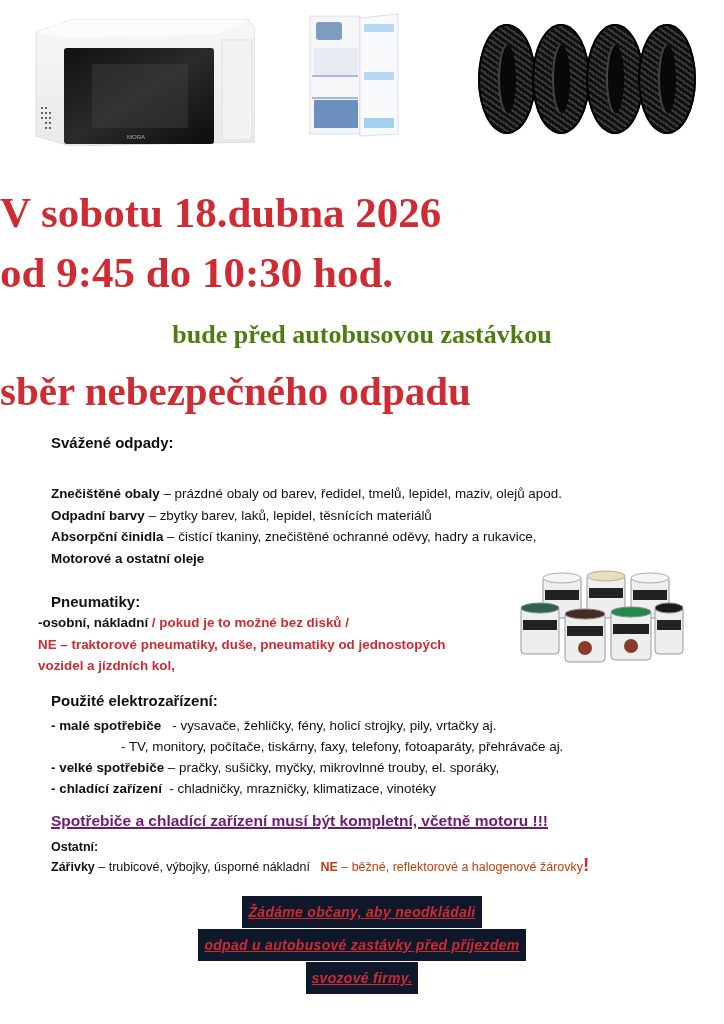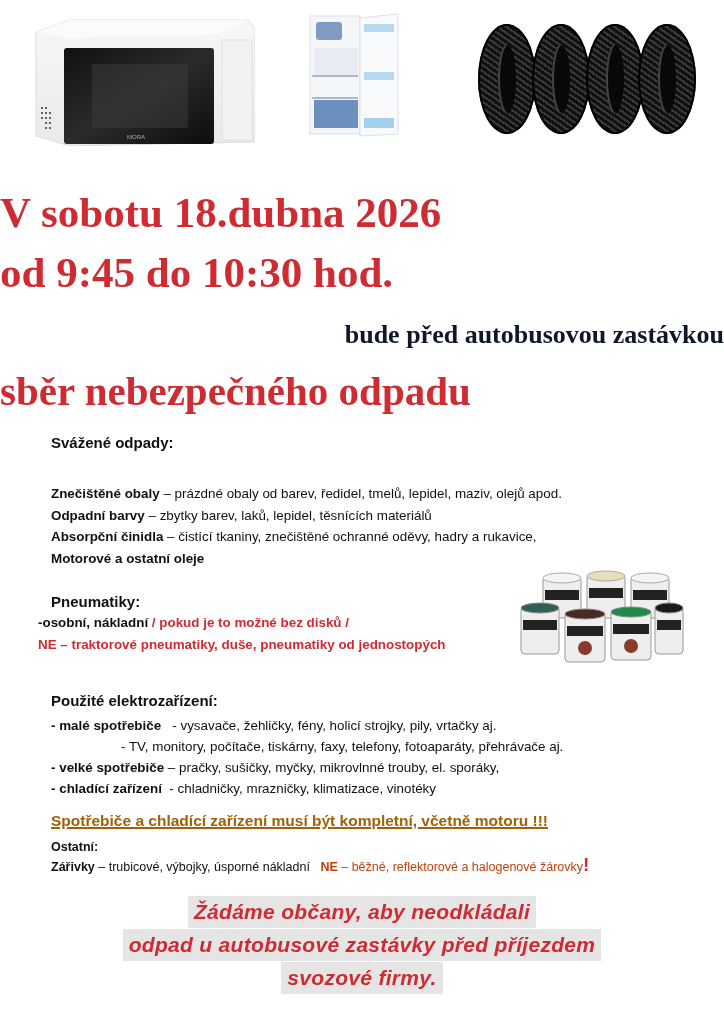--- a/index.html
+++ b/index.html
@@ -9,37 +9,37 @@
     
     .microwave { left: 30px; top: 18px; width: 225px; height: 128px; }
     .fridge { left: 300px; top: 12px; width: 130px; height: 128px; }
     .tires { left: 470px; top: 18px; width: 228px; height: 118px; }
     .paints { left: 515px; top: 568px; width: 170px; height: 100px; }
 
     
     .h-red { color: #cf2b33; font-family: "Liberation Serif", serif; font-weight: bold; text-align: left; left: 0; width: 724px; white-space: nowrap; }
     .h1 { top: 188px; font-size: 43px; line-height: 50px; }
     .h2 { top: 248px; font-size: 43px; line-height: 50px; }
-    .h3 { top: 318px; font-size: 26px; line-height: 34px; color: #0f172a; font-family: "Liberation Serif", serif; font-weight: bold; text-align: right; left: 0; width: 724px; }
+    .h3 { top: 318px; font-size: 26px; line-height: 34px; color: #4d7c0f; font-family: "Liberation Serif", serif; font-weight: bold; text-align: center; left: 0; width: 724px; }
     .h4 { top: 366px; font-size: 41px; line-height: 50px; }
 
     .sec-title { font-weight: bold; font-size: 15px; line-height: 20px; }
     .line { font-size: 13.4px; line-height: 21.5px; white-space: nowrap; }
     .line b { font-weight: bold; }
     .red { color: #c2410c; }
     .redb { color: #cf2b33; font-weight: bold; }
 
-    .warning { left: 51px; top: 812px; font-size: 15.5px; font-weight: bold; color: #a16207; text-decoration: underline; text-decoration-thickness: 1.5px; white-space: nowrap; }
+    .warning { left: 51px; top: 812px; font-size: 15.5px; font-weight: bold; color: #701a75; text-decoration: underline; text-decoration-thickness: 1.5px; white-space: nowrap; }
     .other-title { left: 51px; top: 840px; font-size: 12.5px; font-weight: bold; }
     .other-line { left: 51px; top: 860px; font-size: 12.5px; white-space: nowrap; }
     .bang { font-size: 19px; font-weight: bold; color: #cf2b33; line-height: 10px; }
 
     .appeal { left: 0; width: 724px; text-align: center; }
     .appeal-line { display: block; height: 33px; }
-    .appeal-line span { display: inline-block; background: #e5e5e5; color: #cf2b33; font-family: "Liberation Sans", sans-serif; font-weight: bold; font-style: italic; font-size: 21px; line-height: 32px; padding: 0 6px; letter-spacing: 0.3px; }
+    .appeal-line span { display: inline-block; background: #0f172a; color: #cf2b33; font-family: "Liberation Sans", sans-serif; font-weight: bold; font-style: italic; font-size: 14px; line-height: 32px; padding: 0 6px; letter-spacing: 0.3px; text-decoration: underline; }
 
     
     .tire { position: absolute; top: 6px; width: 58px; height: 110px; border-radius: 29px / 55px; background: repeating-linear-gradient(35deg, #111 0 3px, #3a3a3a 3px 5px); box-shadow: inset 0 0 0 2px #000; }
     .tire::after { content: ""; position: absolute; left: 20px; top: 20px; width: 18px; height: 70px; border-radius: 9px / 35px; background: #080808; box-shadow: inset 2px 0 0 #444; }
   </style>
 </head>
 <body>
 
 <div class="abs microwave">
   <svg width="225" height="128" viewBox="0 0 225 128">
@@ -109,20 +109,21 @@
   <div class="line"><b>Znečištěné obaly</b><span> – prázdné obaly od barev, ředidel, tmelů, lepidel, maziv, olejů apod.</span></div>
   <div class="line"><b>Odpadní barvy</b><span> – zbytky barev, laků, lepidel, těsnících materiálů</span></div>
   <div class="line"><b>Absorpční činidla</b><span> – čistící tkaniny, znečištěné ochranné oděvy, hadry a rukavice,</span></div>
   <div class="line"><b>Motorové a ostatní oleje</b><span></span></div>
 </div>
 
 <div class="abs sec-title" style="left:51px; top:592px;">Pneumatiky:</div>
 <div class="abs" style="left:38px; top:612px;">
   <div class="line"><b>-osobní, nákladní</b><span class="redb"> / pokud je to možné bez disků /</span></div>
   <div class="line redb">NE – traktorové pneumatiky, duše, pneumatiky od jednostopých</div>
+  <div class="line redb">vozidel a jízdních kol,</div>
 </div>
 
 <div class="abs paints">
   <svg width="170" height="100" viewBox="0 0 170 100">
     <g>
       <rect x="28" y="8" width="38" height="42" rx="4" fill="#eee" stroke="#999"></rect>
         <ellipse cx="47" cy="10" rx="19" ry="5" fill="#f5f5f5" stroke="#aaa"></ellipse>
         <rect x="30" y="22" width="34" height="10" fill="#222"></rect>
       <rect x="72" y="6" width="38" height="44" rx="4" fill="#eee" stroke="#999"></rect>
         <ellipse cx="91" cy="8" rx="19" ry="5" fill="#e6dfb8" stroke="#aaa"></ellipse>

